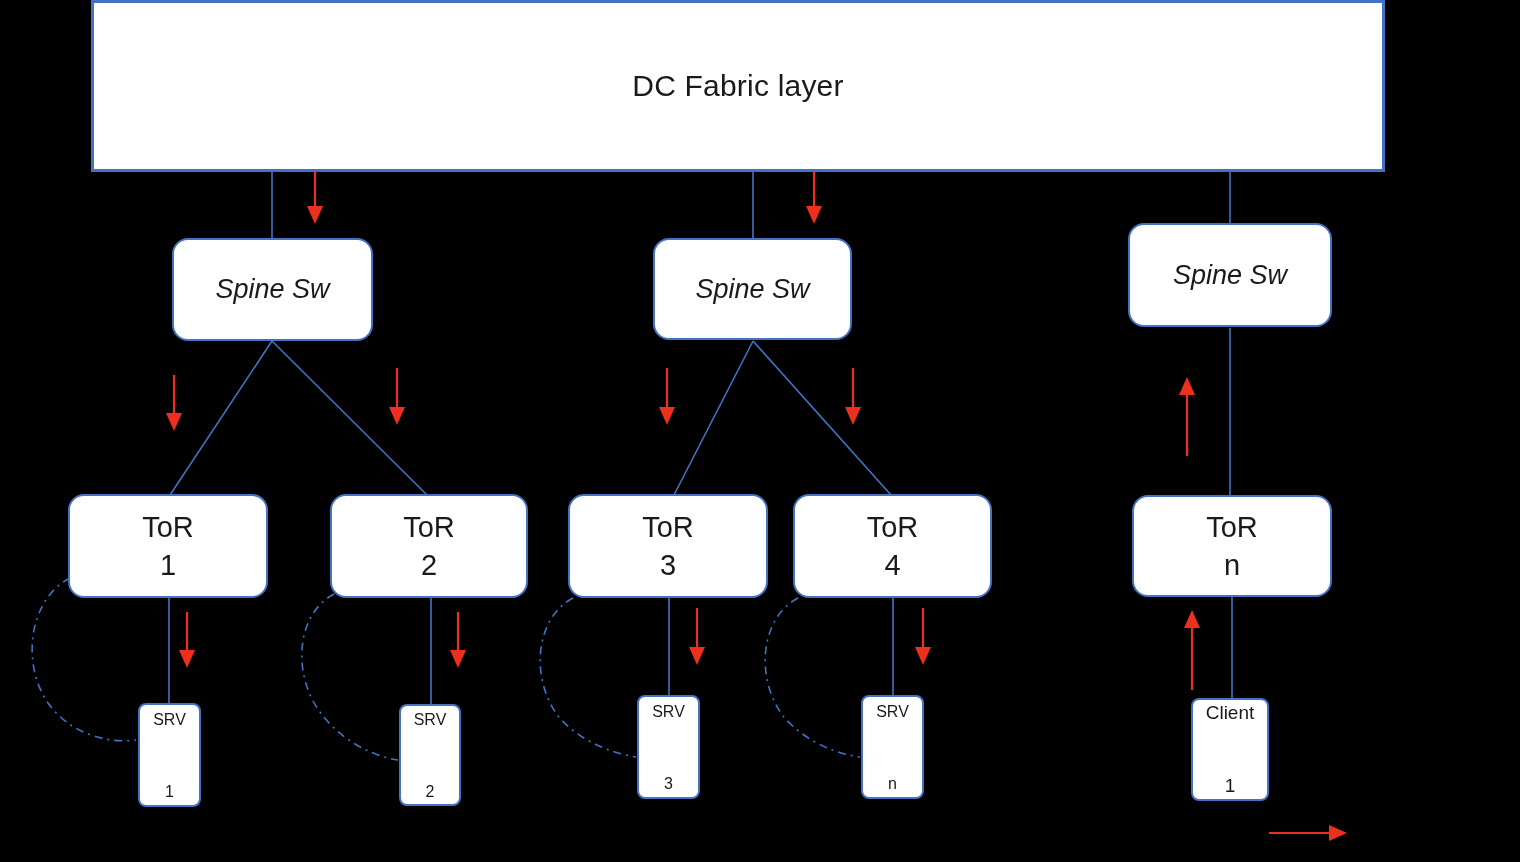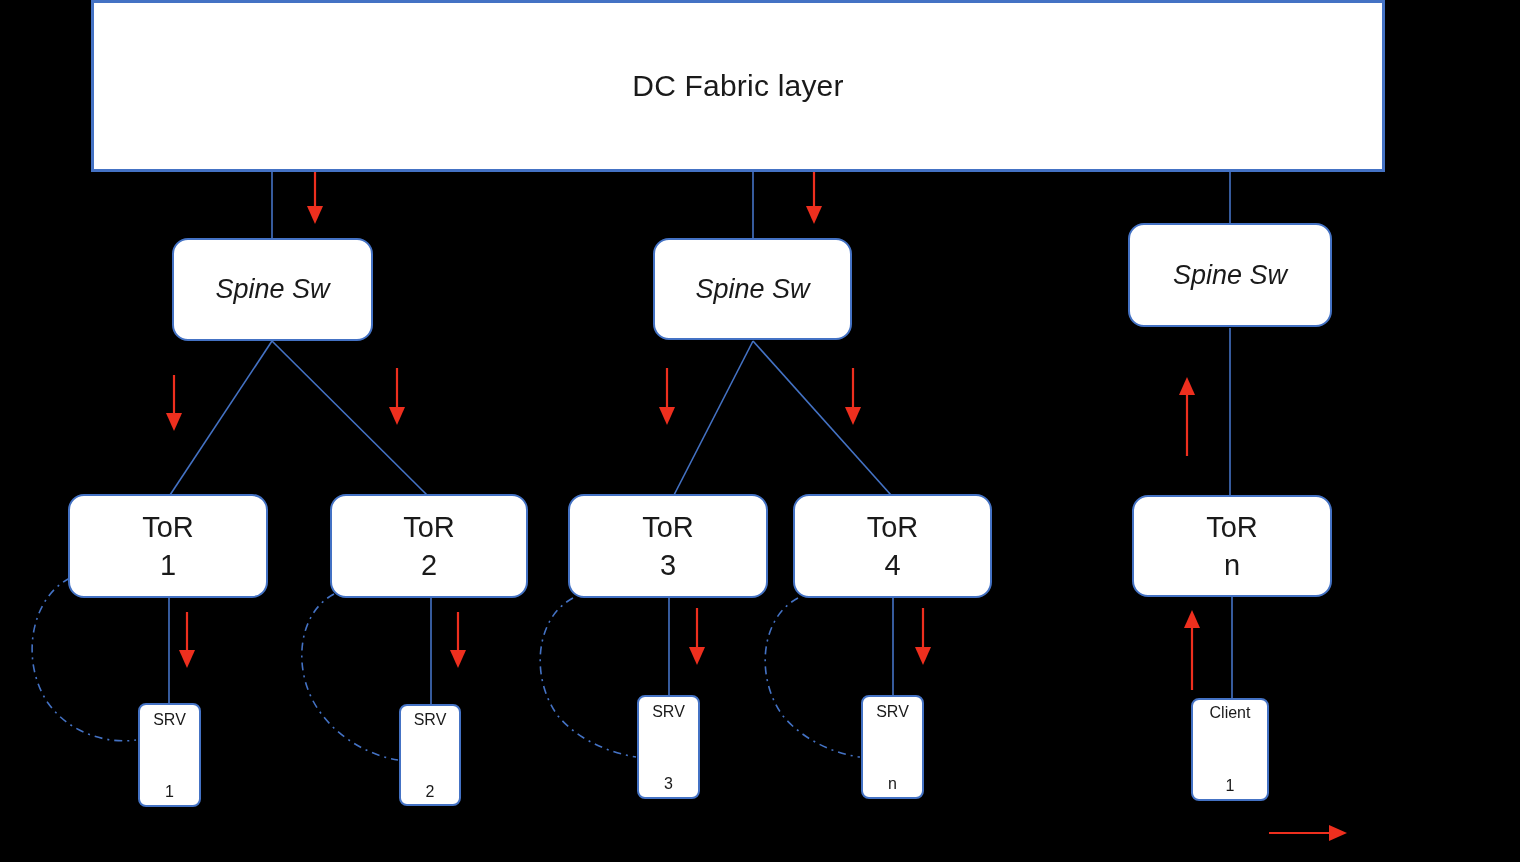--- a/index.html
+++ b/index.html
@@ -13,21 +13,21 @@
     display:flex;flex-direction:column;align-items:center;justify-content:center;
     text-align:center;box-sizing:border-box;
   }
   .fabric{border-width:3px;border-radius:0;}
   .fabric .lbl{font-size:30px;letter-spacing:.2px;}
   .rounded{border-radius:16px;}
   .spine .lbl{font-size:27px;font-style:italic;}
   .tor .lbl{font-size:29px;line-height:38px;text-align:center;}
   .srv{border-radius:8px;border-width:2.5px;gap:39px;}
   .srv .lbl{font-size:16px;line-height:33px;}
-  .client .lbl{font-size:16px;line-height:34px;}
+  .client .lbl{font-size:19px;line-height:34px;}
 </style>
 </head>
 <body>
 
 <div class="canvas">
 
   <svg class="wires" viewBox="0 0 1520 862">
 
     <g stroke="#4472c4" stroke-width="1.6" fill="none">
       <line x1="272" y1="155" x2="272" y2="239"></line>

